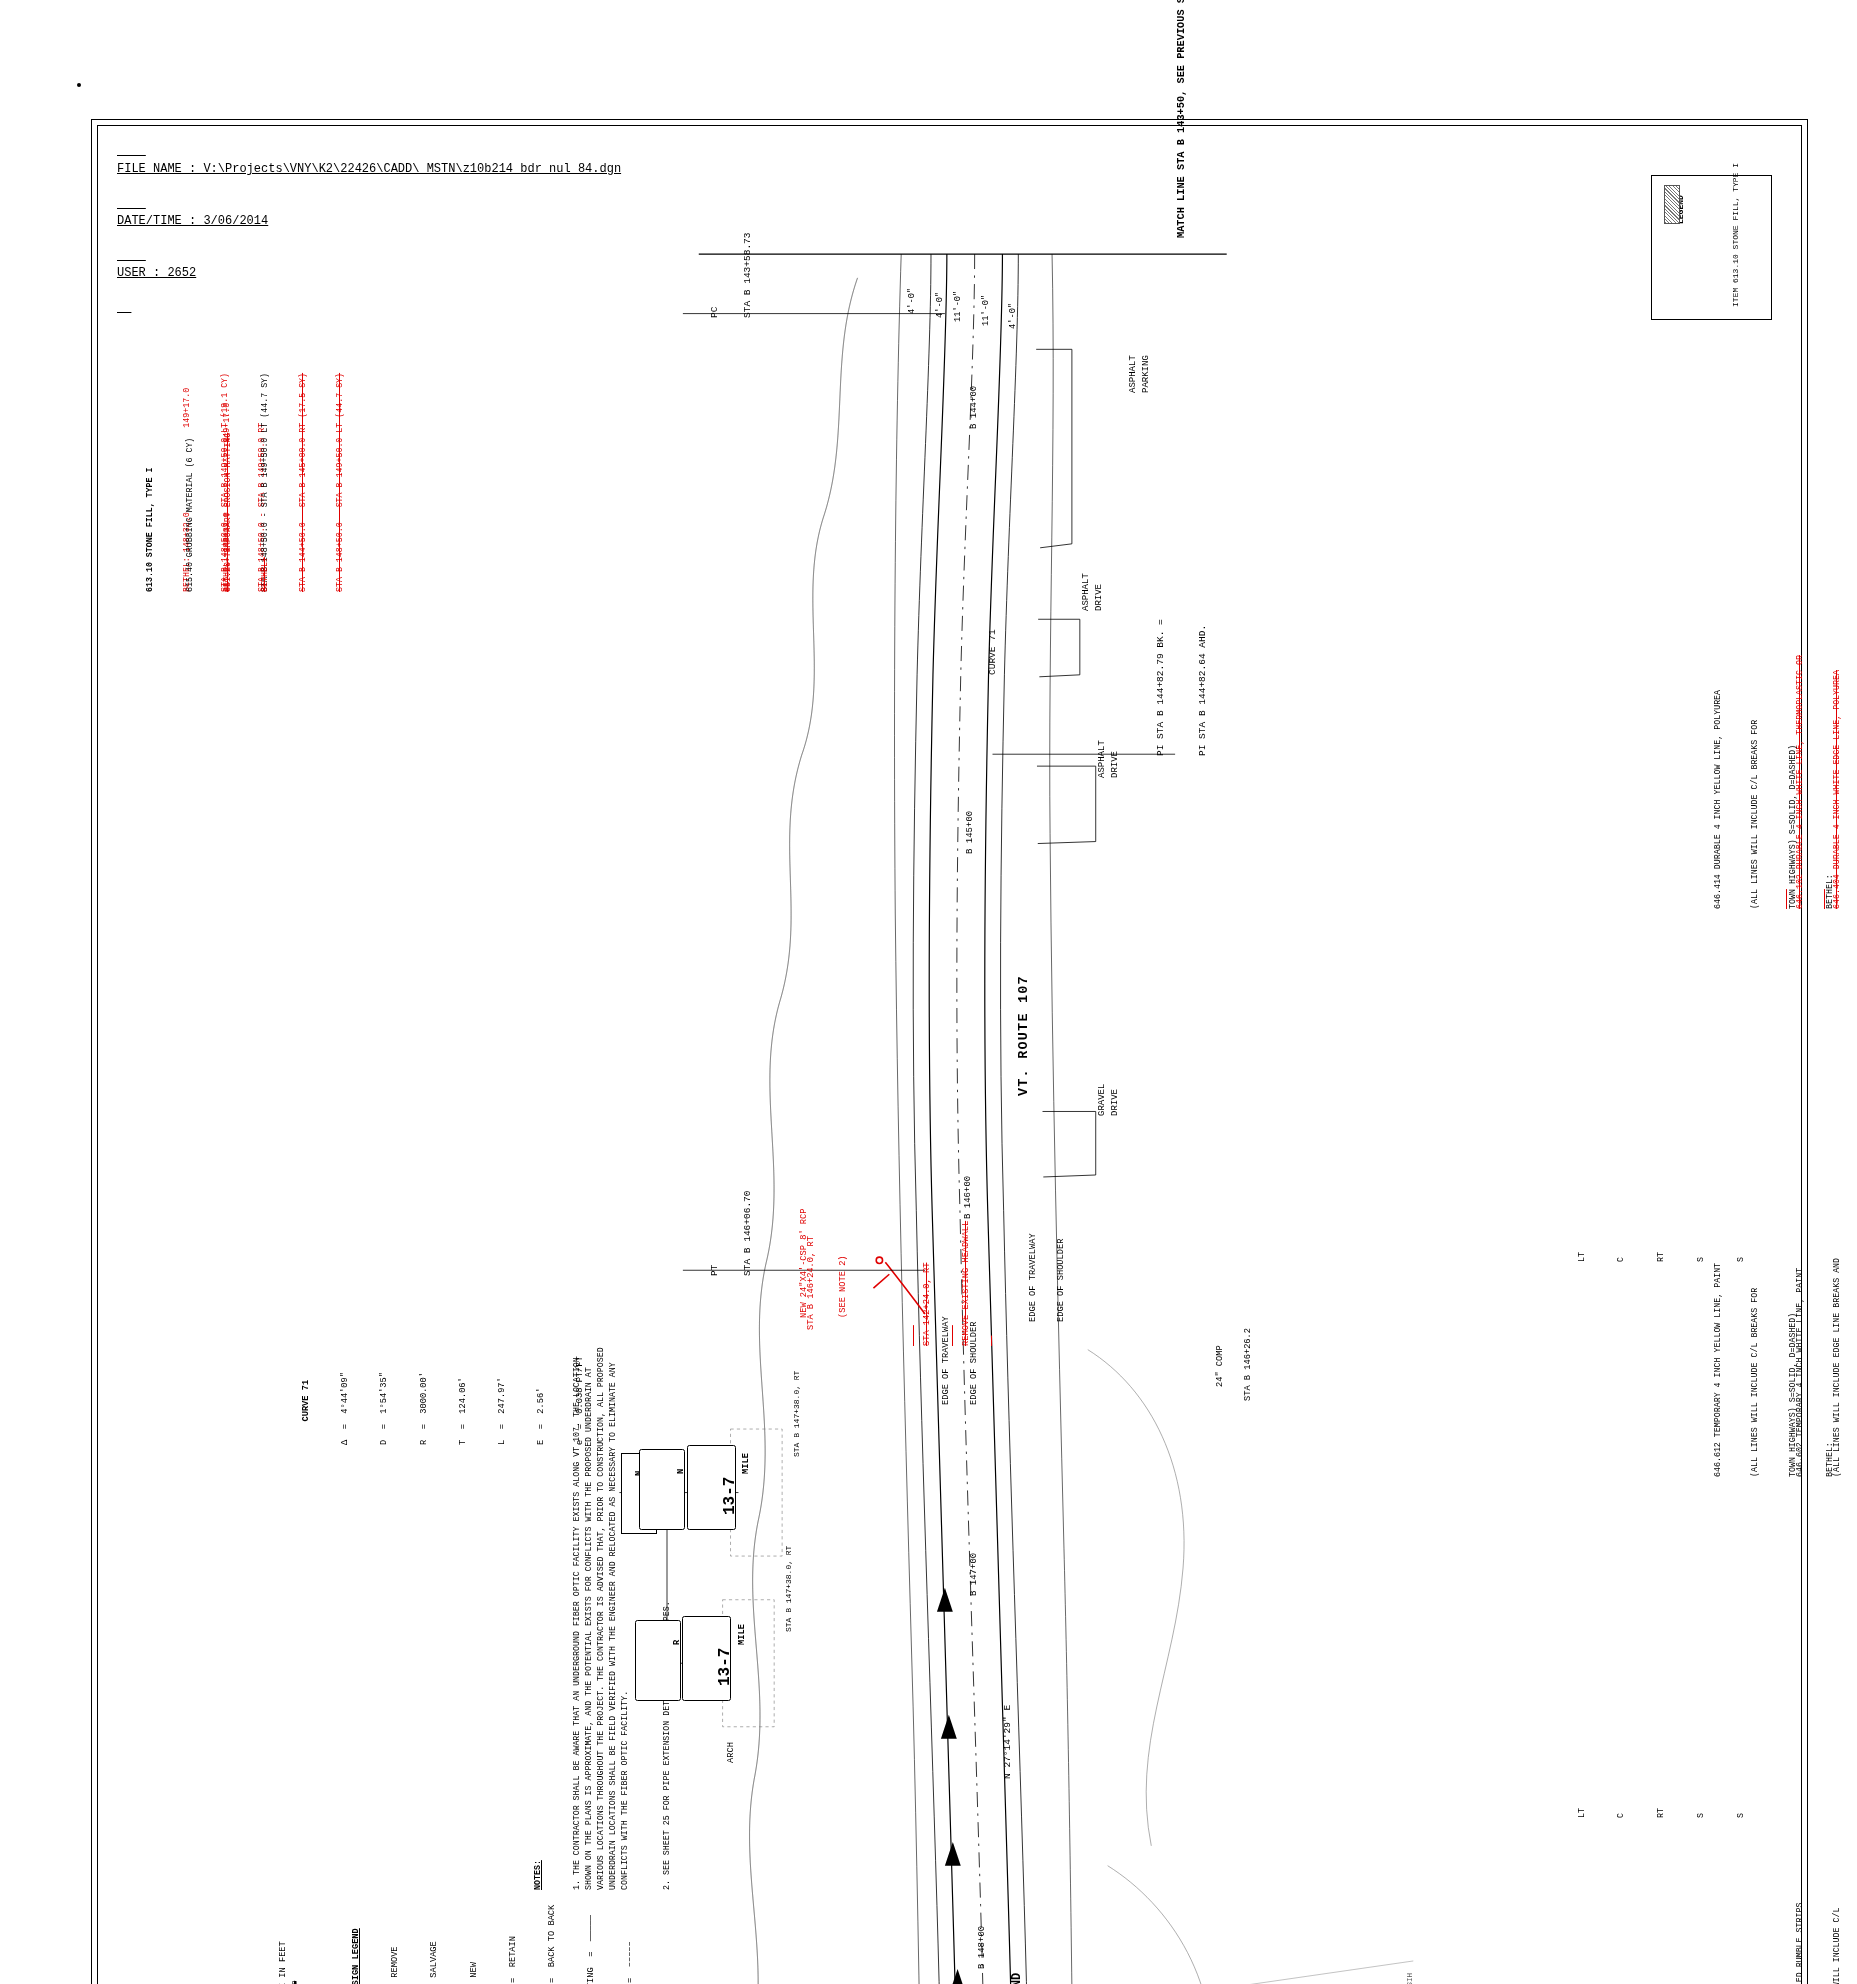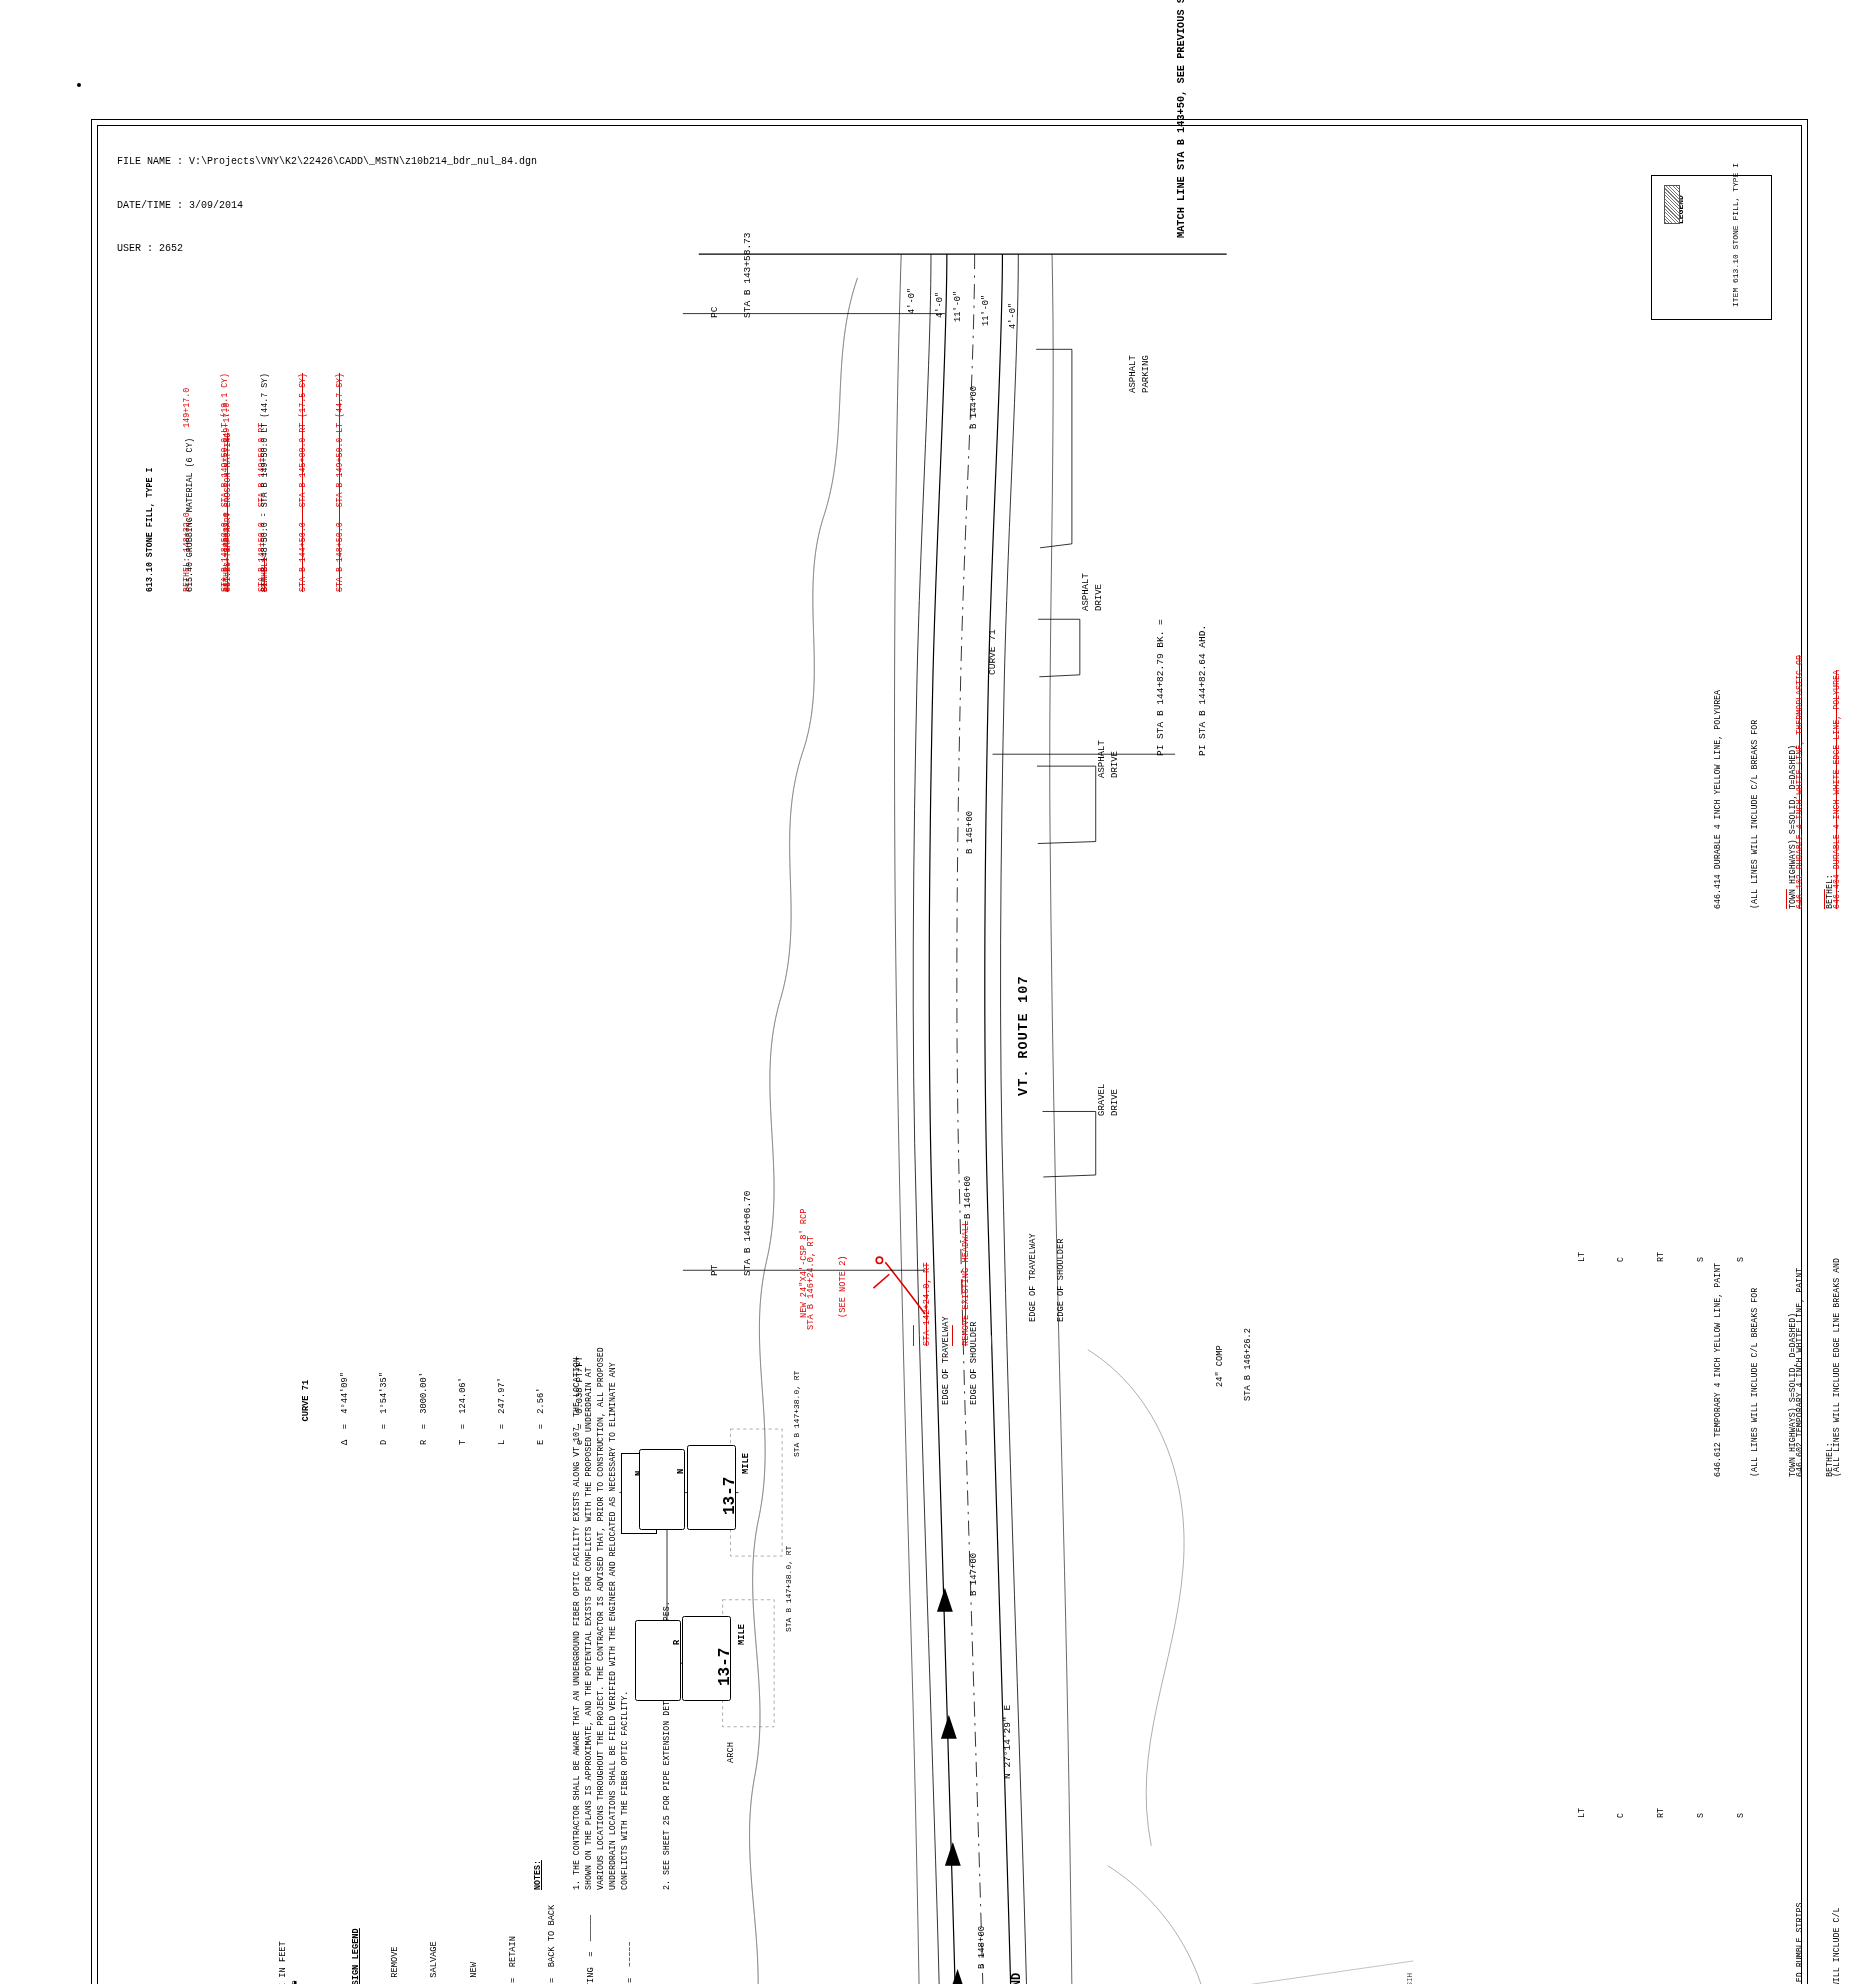--- a/index.html
+++ b/index.html
@@ -11,21 +11,21 @@
   
   .rot{position:absolute;transform-origin:0 0;transform:rotate(-90deg);white-space:pre;}
   .rot2{position:absolute;transform-origin:0 0;transform:rotate(90deg);white-space:pre;}
   .mono{font-family:"Liberation Mono",monospace;}
   .red{color:#e00000;}
   .strike{text-decoration:line-through;}
   .sm{font-size:8px;}
   .b{font-weight:bold;}
 
   
-  .fileinfo{position:absolute;left:117px;top:126px;font-family:"Liberation Mono",monospace;font-size:10px;line-height:1.45;white-space:pre;}
+  .fileinfo{position:absolute;left:117px;top:126px;font-family:"Liberation Mono",monospace;font-size:12px;line-height:1.45;white-space:pre;text-decoration:underline;}
 
   .dot{position:absolute;width:4px;height:4px;border-radius:50%;background:#000;}
 
   
   .legendbox{position:absolute;left:1651px;top:175px;width:119px;height:143px;border:0.8px solid #000;}
   .sign{position:absolute;border:1.2px solid #000;background:#fff;}
   .shield{position:absolute;border:1.2px solid #000;background:#fff;border-radius:2.4px;}
 
   svg{position:absolute;left:0;top:0;}
 </style>
@@ -34,21 +34,21 @@
 
 <div id="sheet">
 
   <div class="dot" style="left:77px;top:83px;"></div>
 
   <div class="border-outer"></div>
   <div class="border-inner"></div>
 
   <div class="fileinfo">
     <div>FILE NAME : V:\Projects\VNY\K2\22426\CADD\_MSTN\z10b214_bdr_nul_84.dgn</div>
-    <div>DATE/TIME : 3/09/2014</div>
+    <div>DATE/TIME : 3/06/2014</div>
     <div>USER : 2652</div>
   </div>
 
   <div class="legendbox">
     <div class="rot mono sm b" style="left:24px;top:48px;">LEGEND</div>
     <div style="position:absolute;left:12px;top:8.7px;width:13.5px;height:37px;background:repeating-linear-gradient(45deg,#777 0 0.8px,#fff 0.8px 2.4px);border:0.4px solid #555;"></div>
     <div class="rot mono sm" style="left:79px;top:131px;">ITEM 613.10 STONE FILL, TYPE I</div>
   </div>
 
   <div class="rot mono" style="left:119px;top:592px;font-size:8.3px;line-height:1.5;">

